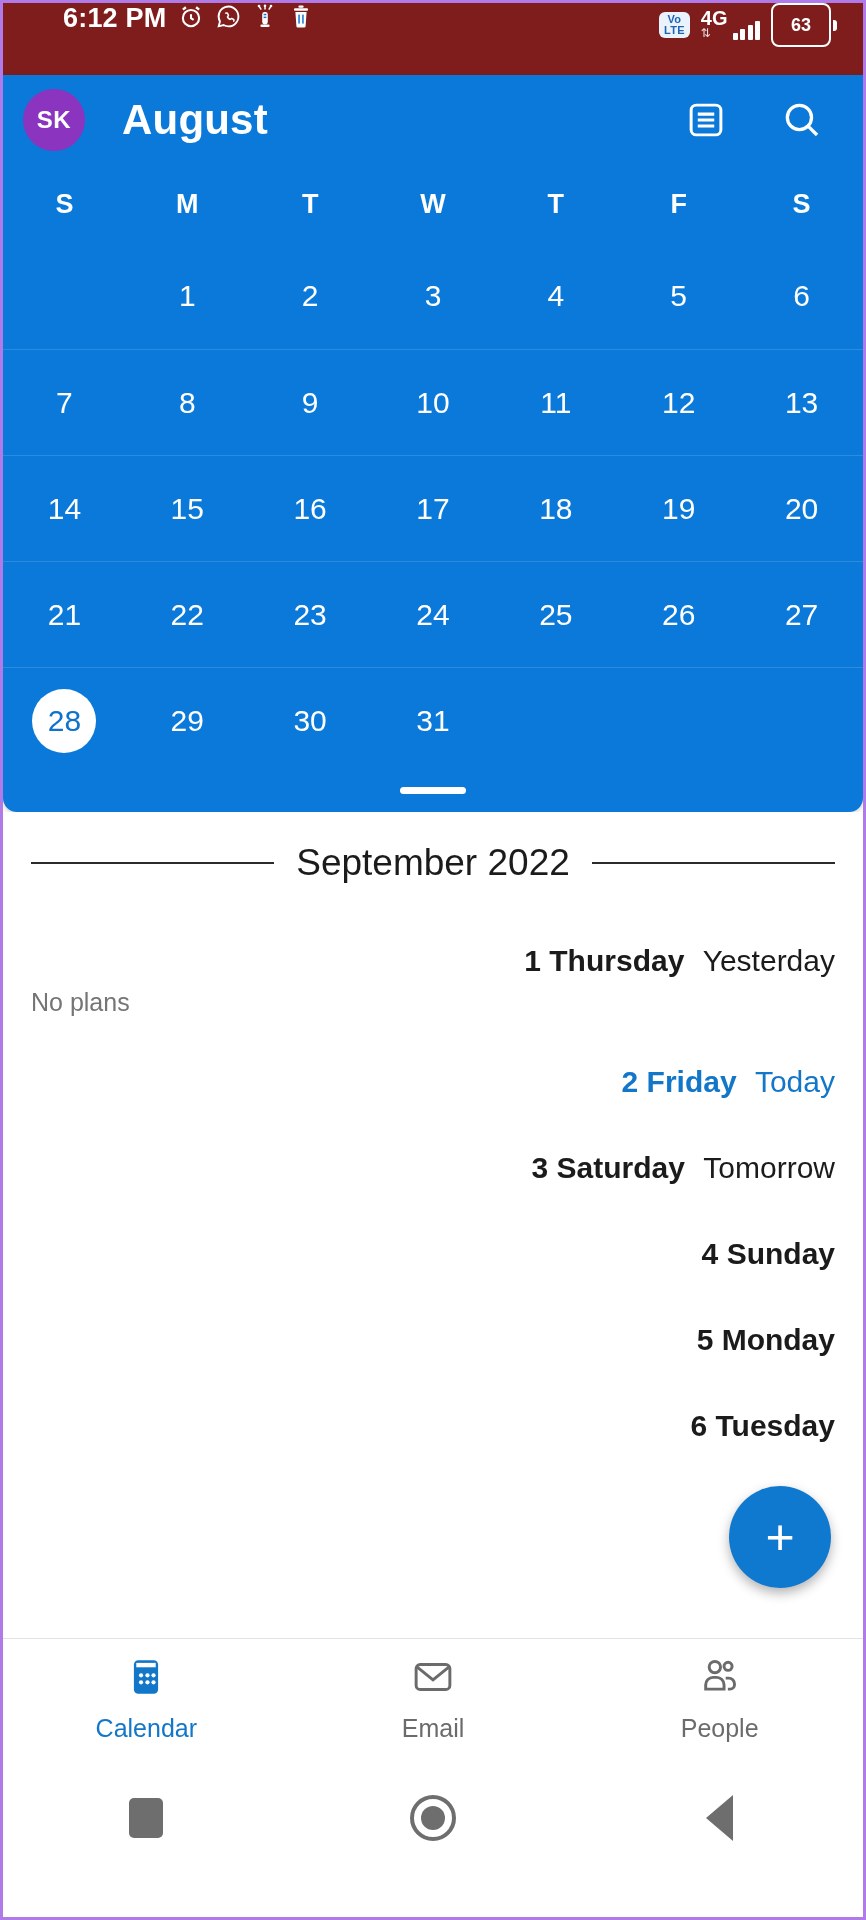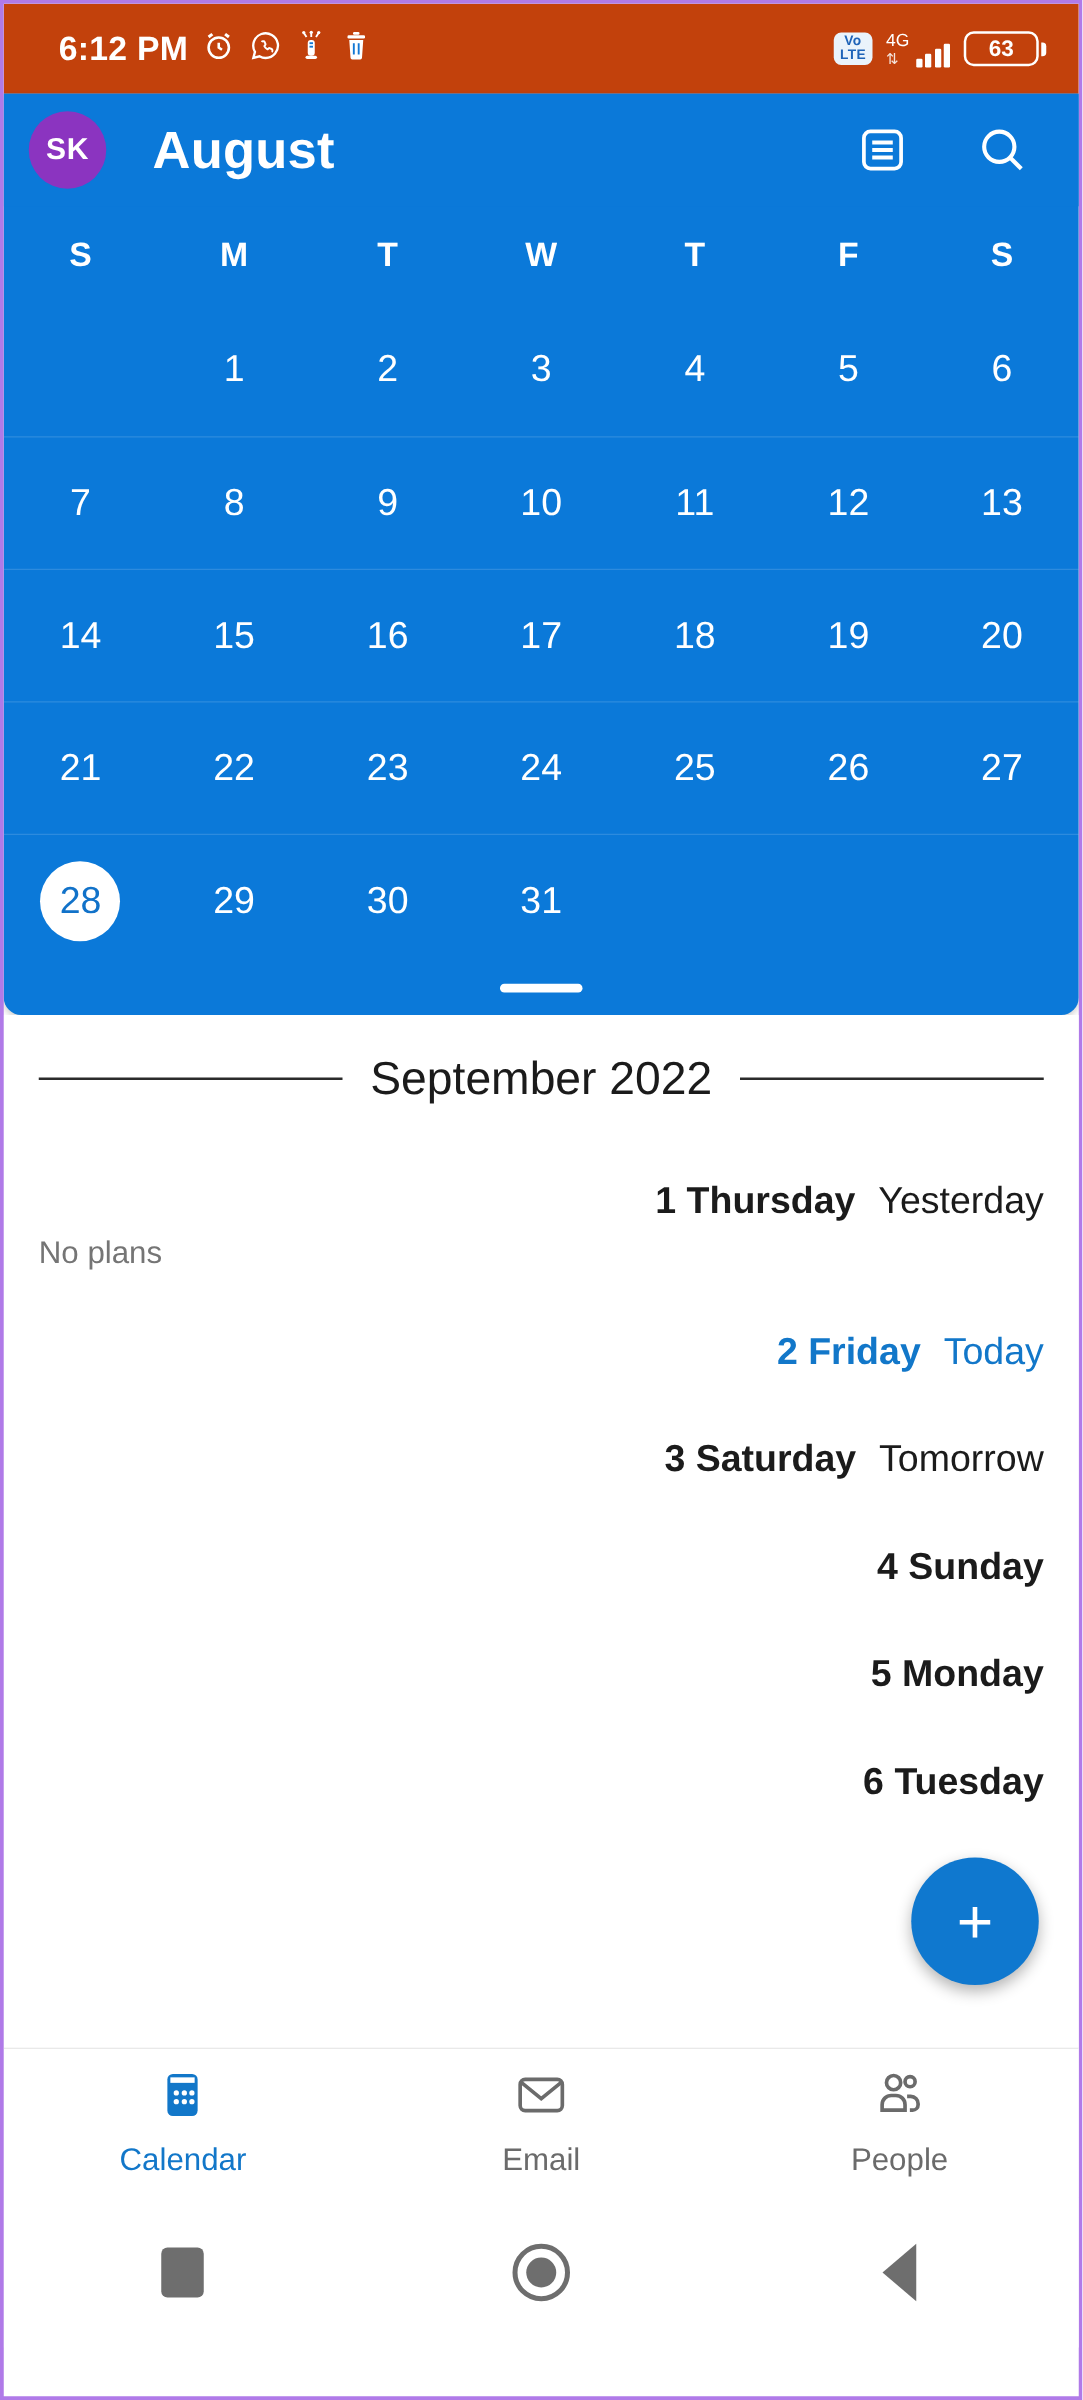--- a/index.html
+++ b/index.html
@@ -13,52 +13,52 @@
     position:relative;
     width:866px; height:1920px;
     border:3px solid #b07ae8;
     background:#ffffff;
     overflow:hidden;
   }
 
   
   .statusbar {
     height:72px;
-    background:#c2410c;
-    display:flex; align-items:center;
-    padding:0 26px 0 44px;
+    background:#7f1d1d;
+    display:flex; align-items:flex-start;
+    padding:0 26px 0 60px;
     color:#ffffff;
   }
   .sb-left { display:flex; align-items:center; gap:12px; }
   .sb-time { font-size:27px; font-weight:600; letter-spacing:.2px; }
   .sb-right { margin-left:auto; display:flex; align-items:center; gap:11px; }
   .ic { display:block; }
 
   .volte {
     background:#eaf3fb; color:#1e63b8;
     border-radius:6px; padding:2px 5px;
     font-size:11px; font-weight:700; line-height:11px;
     text-align:center; letter-spacing:.3px;
   }
   .net-wrap { display:flex; flex-direction:column; align-items:flex-start; }
-  .net-label { font-size:14px; font-weight:400; line-height:16px; margin-bottom:1px; }
+  .net-label { font-size:20px; font-weight:700; line-height:16px; margin-bottom:1px; }
   .sig { display:flex; align-items:flex-end; gap:2.5px; height:20px; }
   .sig i { width:5px; background:#ffffff; display:block; border-radius:1px; }
   .sig i:nth-child(1){ height:7px; }
   .sig i:nth-child(2){ height:11px; }
   .sig i:nth-child(3){ height:15px; }
   .sig i:nth-child(4){ height:19px; }
   .net-col { display:flex; align-items:flex-end; gap:5px; }
   .arrows { font-size:12px; line-height:12px; opacity:.85; margin-bottom:1px;}
 
   .batt {
     display:flex; align-items:center;
   }
   .batt-body {
-    width:60px; height:28px;
+    width:60px; height:44px;
     border:2.5px solid #ffffff; border-radius:8px;
     display:flex; align-items:center; justify-content:center;
   }
   .batt-num { font-size:18px; font-weight:600; color:#ffffff; }
   .batt-cap { width:4px; height:11px; background:#ffffff; border-radius:0 3px 3px 0; margin-left:2px; }
 
   
   .appbar {
     background:#0b79d9;
     height:90px;

